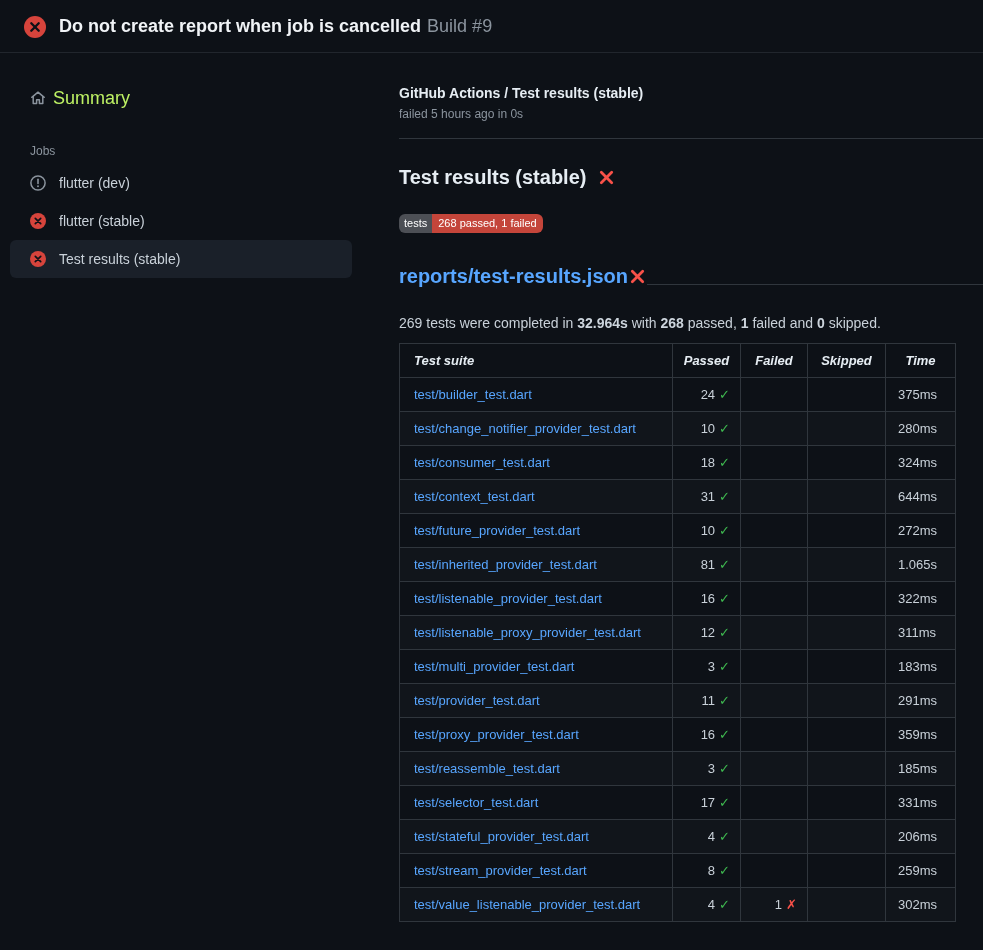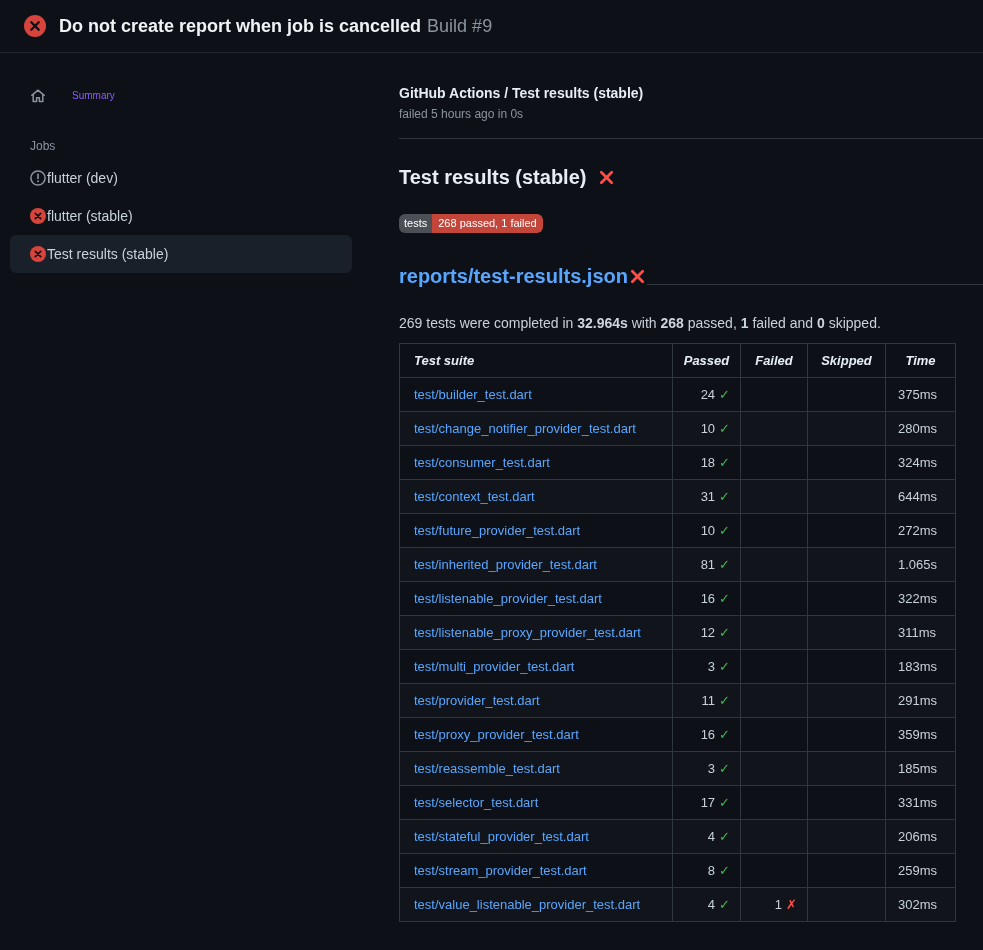--- a/index.html
+++ b/index.html
@@ -5,42 +5,42 @@
   * { box-sizing: border-box; }
   html,body { margin:0; padding:0; }
   body {
     width:983px; min-height:950px;
     background:#0d1117; color:#c9d1d9;
     font-family:"Liberation Sans","DejaVu Sans",sans-serif;
     font-size:14px;
   }
   
   .app-header {
-    display:flex; align-items:flex-start; gap:13px;
+    display:flex; align-items:flex-end; gap:13px;
     padding:15px 24px 14px 24px;
     border-bottom:1px solid #21262d;
   }
   .app-header .status-ico { width:22px; height:22px; flex:none; display:block; }
   .app-title { margin:0; font-size:18px; font-weight:700; color:#f0f3f6; line-height:1.25; }
   .build-num { color:#8b949e; font-weight:400; margin-left:6px; }
 
   
   .layout { display:flex; align-items:flex-start; }
 
   
   .sidebar { width:352px; flex:none; padding:26px 0 24px 10px; }
   .side-item {
-    display:flex; align-items:center; gap:26px;
+    display:flex; align-items:center; gap:7px;
     padding:9px 8px 9px 20px; border-radius:6px;
-    font-size:10px; color:#8b5cf6; cursor:pointer;
+    font-size:18px; color:#bef264; cursor:pointer;
   }
   .side-item svg { width:16px; height:16px; flex:none; display:block; }
   .jobs-label { color:#8b949e; font-size:12px; margin:26px 0 6px 20px; }
   .job-item {
-    display:flex; align-items:center; gap:1px;
+    display:flex; align-items:center; gap:13px;
     padding:11px 8px 11px 20px; border-radius:6px;
     font-size:14px; color:#c9d1d9; cursor:pointer;
   }
   .job-item svg { width:16px; height:16px; flex:none; display:block; }
   .job-item.selected { background:#1a2029; }
 
   
   .main { flex:1; min-width:0; padding:32px 0 30px 47px; }
   .crumb { font-size:14px; font-weight:700; color:#e6edf3; }
   .run-status { margin-top:6px; font-size:12px; color:#8b949e; }

